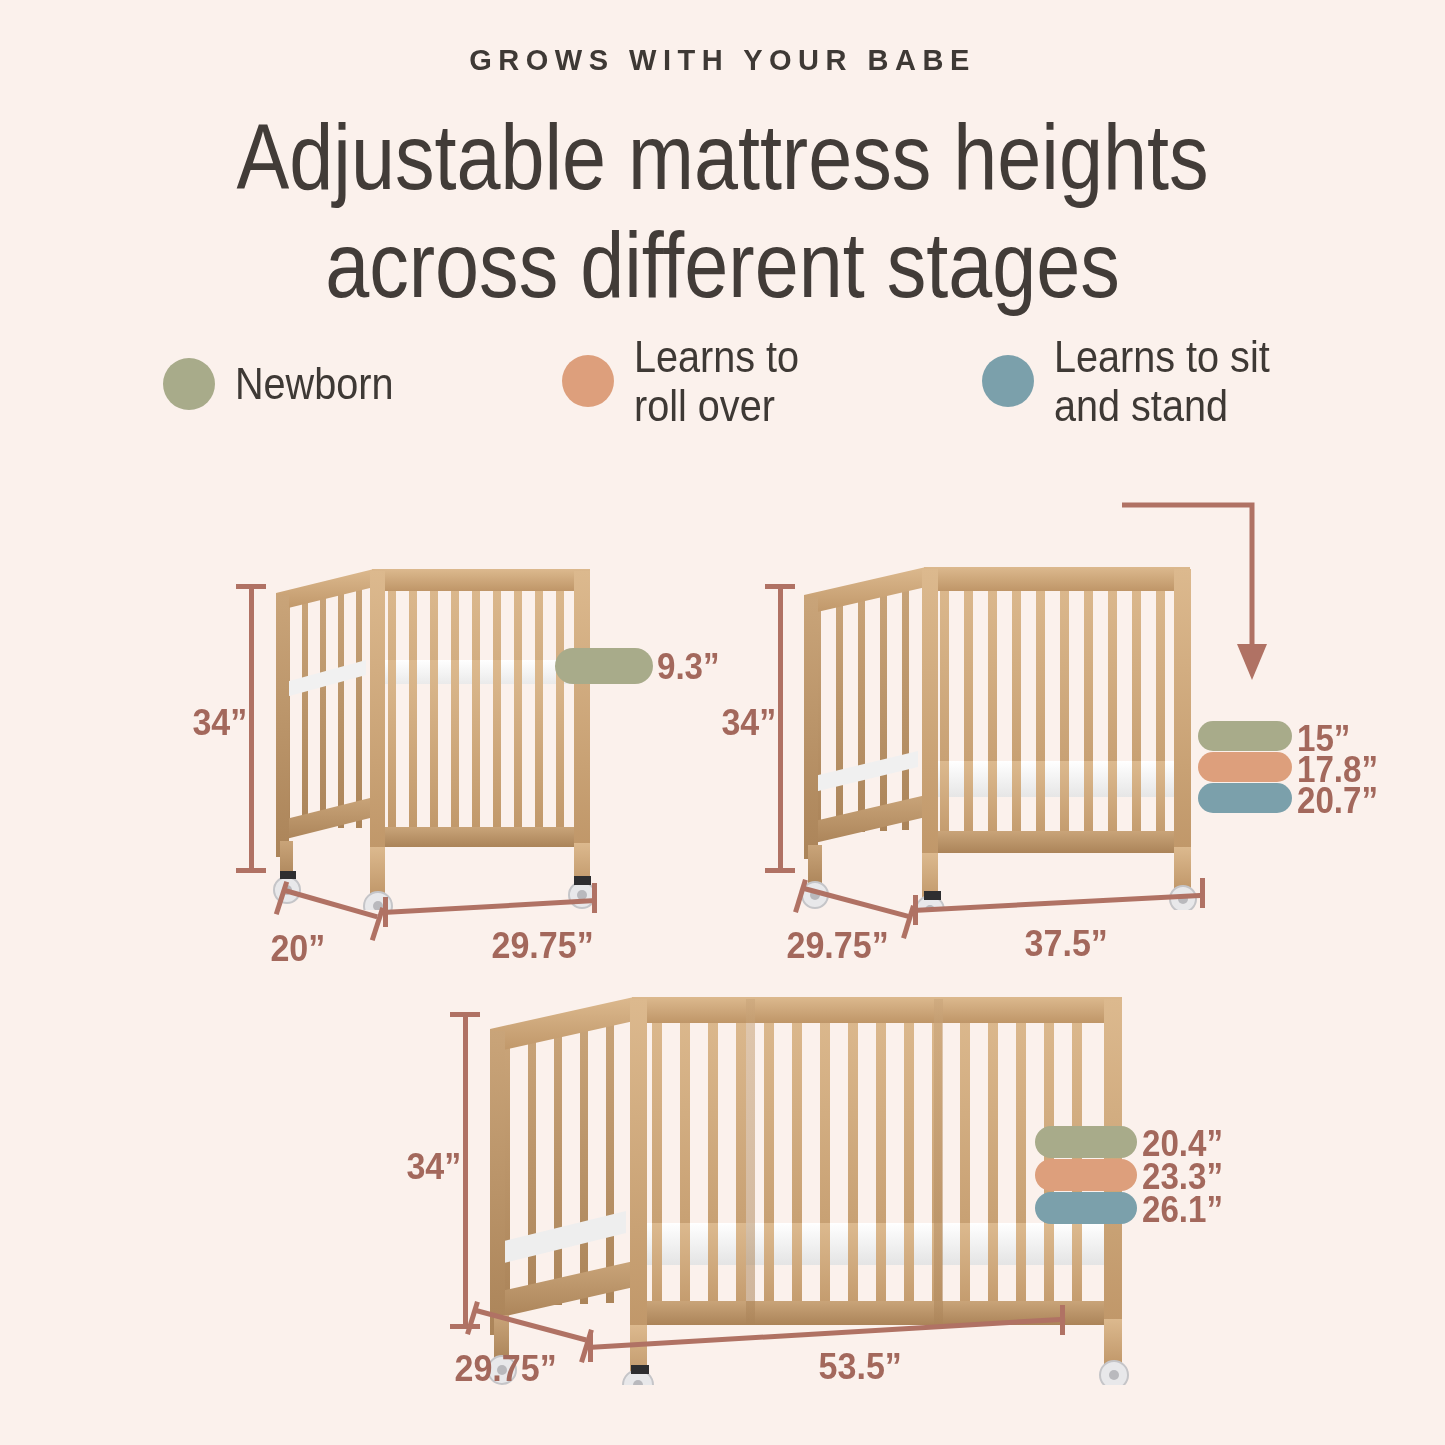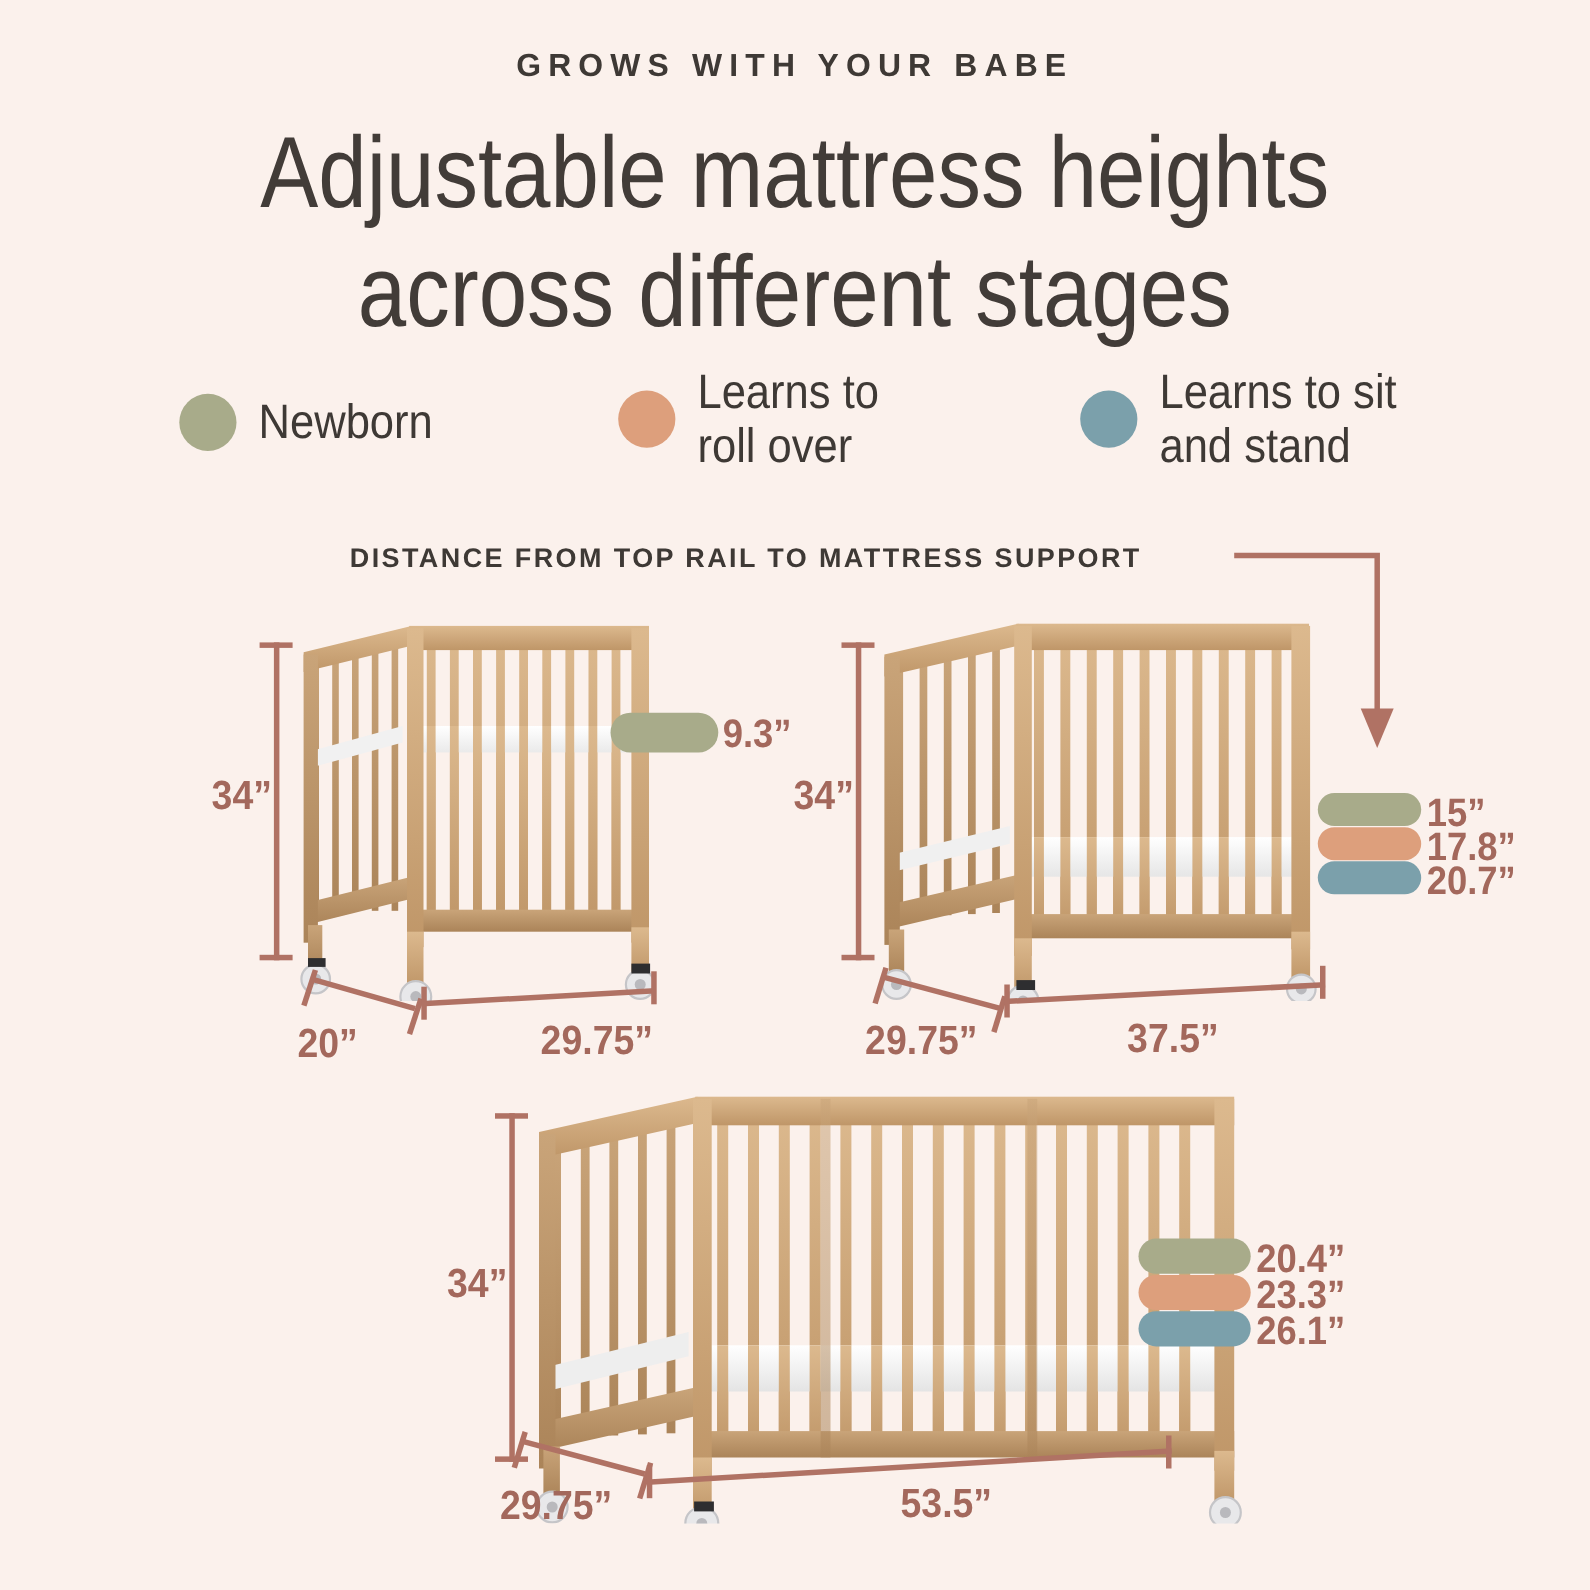--- a/index.html
+++ b/index.html
@@ -104,21 +104,20 @@
       <span class="legend-label">Newborn</span>
     </div>
 
     <div class="legend-item" id="lg2">
       <span class="legend-dot" style="background:#7ba0ab"></span>
       <span class="legend-label">Learns to sit
 and stand</span>
     </div>
   </div>
 
-  <div class="callout-text">DISTANCE FROM TOP RAIL TO MATTRESS SUPPORT</div>
   <svg class="callout-arrow" width="160" height="200">
     <path d="M2 13 H132 V155" stroke="#b07264" stroke-width="5" fill="none"></path>
     <path d="M117 152 H147 L132 188 Z" fill="#b07264"></path>
   </svg>
 
   <div class="fig" style="left:0;top:0;width:740px;height:980px;">
 
     <div class="dim-line dim-v" style="left:249px;top:584px;height:289px;"></div>
     <div class="tick tick-h" style="left:236px;top:584px;"></div>
     <div class="tick tick-h" style="left:236px;top:868px;"></div>

